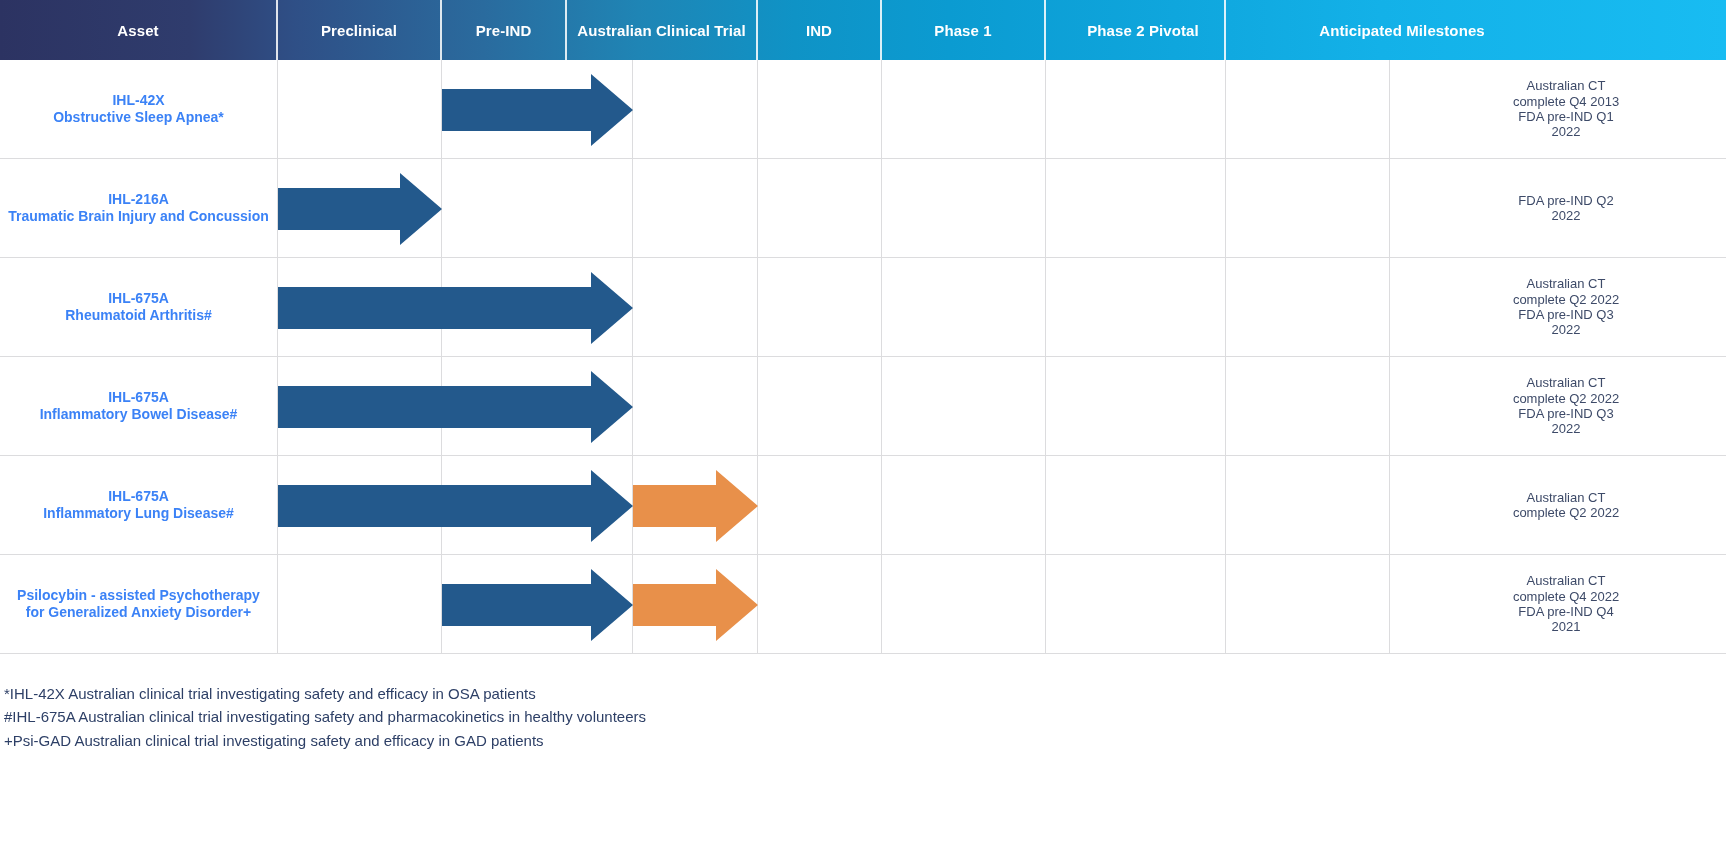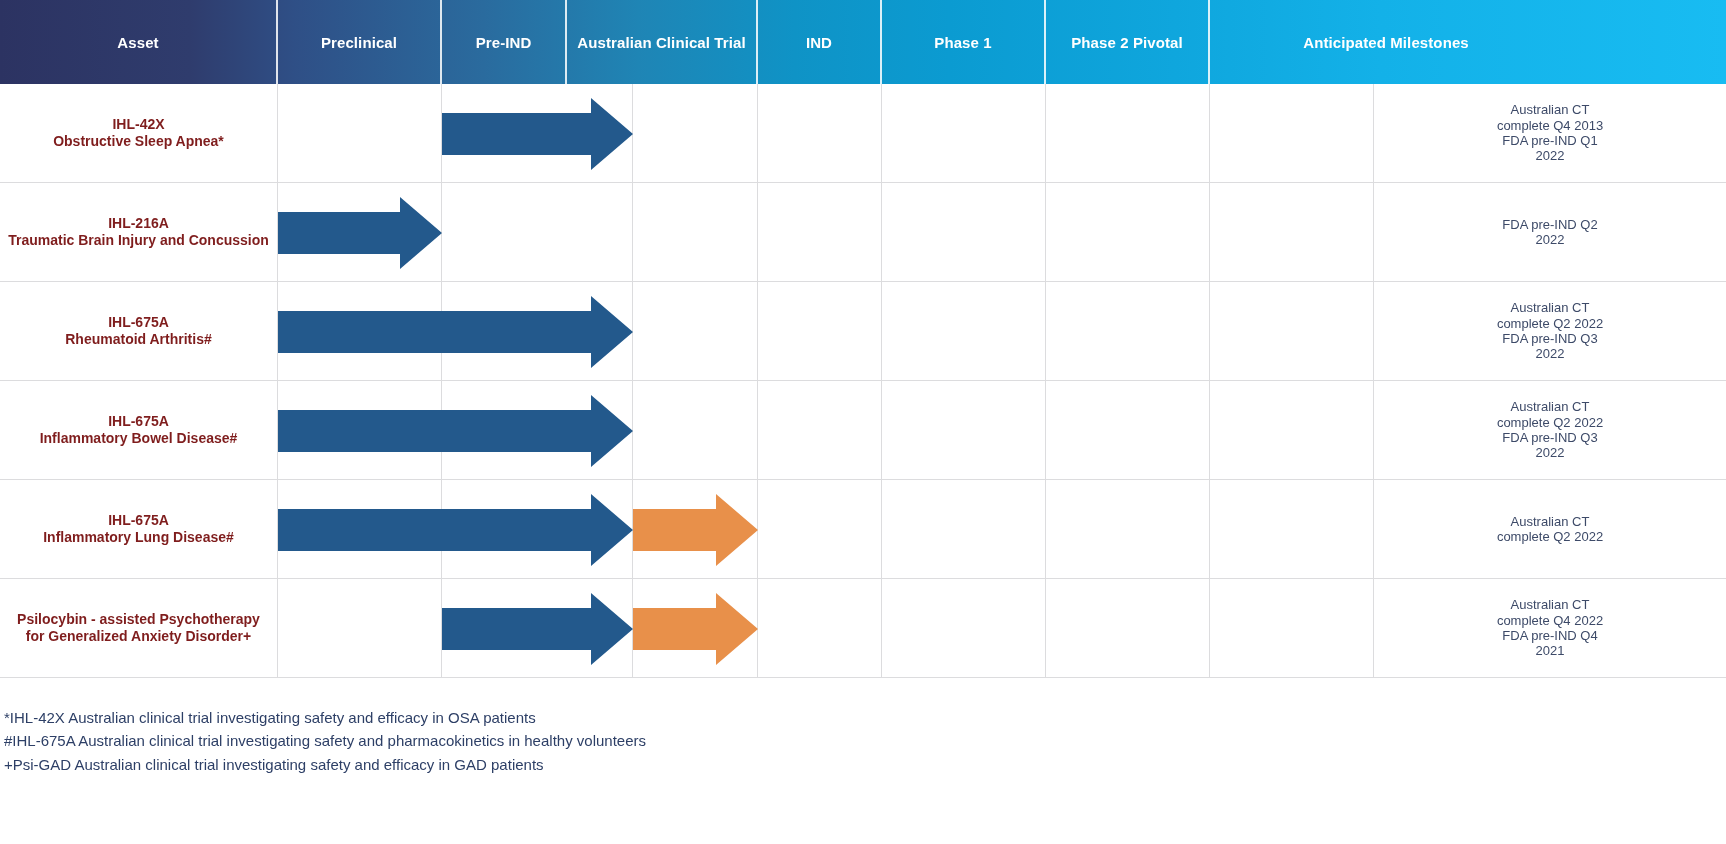--- a/index.html
+++ b/index.html
@@ -12,21 +12,21 @@
   }
 
   .pipeline {
     width: 1726px;
     position: relative;
   }
 
   
   .header-row {
     display: flex;
-    height: 84px;
+    height: 60px;
     background: linear-gradient(90deg,
        #2c3362 0%,
        #2f3c6d 11%,
        #2f4f86 17%,
        #2a6b9e 28%,
        #1f85b5 37%,
        #0f93c6 46%,
        #0b9bd1 55%,
        #0fa6dd 68%,
        #13b1e8 80%,
@@ -46,21 +46,21 @@
   }
   .header-cell:last-child { border-right: none; }
 
   
   .c-asset      { width: 278px; flex: 0 0 278px; }
   .c-stage      { width: 164px; flex: 0 0 164px; }
   .c-stage-ct   { width: 191px; flex: 0 0 191px; }
   .c-stage-pre  { width: 125px; flex: 0 0 125px; }
   .c-stage-ind  { width: 124px; flex: 0 0 124px; }
   .c-stage-p1   { width: 164px; flex: 0 0 164px; }
-  .c-stage-p2   { width: 164px; flex: 0 0 164px; }
+  .c-stage-p2   { width: 164px; flex: 0 0 164px; margin-left: 16px; }
   .c-stage-p3   { width: 164px; flex: 0 0 164px; }
   .c-miles      { width: 352px; flex: 0 0 352px; }
 
   
   .body-rows { position: relative; }
   .row {
     display: flex;
     height: 99px;
     border-bottom: 1px solid #dcdcde;
     position: relative;
@@ -71,21 +71,21 @@
     border-right: 1px solid #dcdcde;
     display: flex;
     align-items: center;
     justify-content: center;
     text-align: center;
     position: relative;
   }
   .cell:last-child { border-right: none; }
 
   .asset-cell {
-    color: #7f1d1d;
+    color: #3b82f6;
     font-size: 14px;
     font-weight: bold;
     line-height: 1.25;
     padding: 0 8px;
   }
   .milestone-cell {
     color: #3d4a68;
     font-size: 13px;
     font-weight: normal;
     line-height: 1.18;

